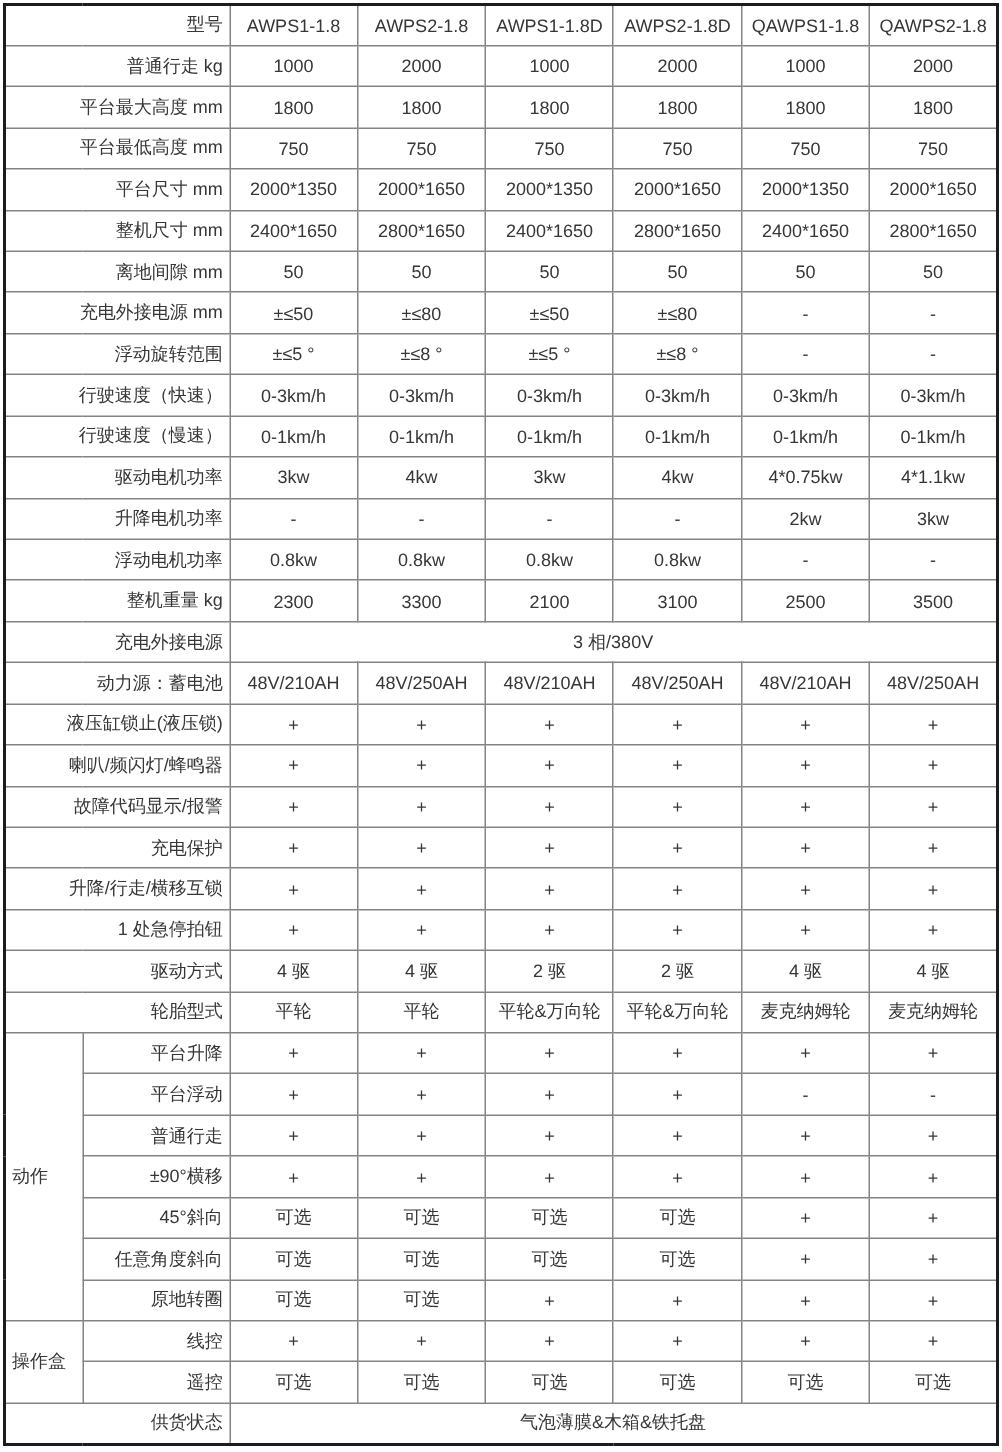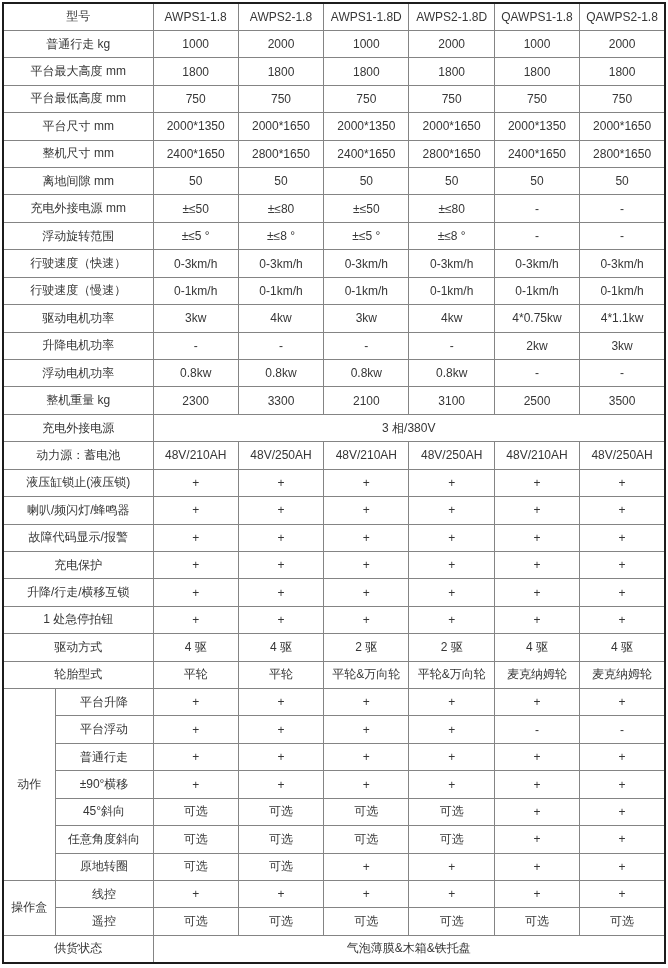--- a/index.html
+++ b/index.html
@@ -30,23 +30,23 @@
     font-size: 12px;
   }
   table.spec td {
     border: 1px solid var(--border-inner);
     padding: 2px 4px;
     vertical-align: middle;
     white-space: nowrap;
     overflow: hidden;
     height: 27px;
   }
-  td.lbl  { text-align: center; padding-left: 9px; }
+  td.lbl  { text-align: right; padding-left: 9px; }
   td.val  { text-align: center; }
-  td.grp  { text-align: center; }
+  td.grp  { text-align: left; }
 </style>
 </head>
 <body>
 
 <div class="sheet">
   <table class="spec">
     <colgroup>
       <col style="width:52px">
       <col style="width:98px">
       <col>

